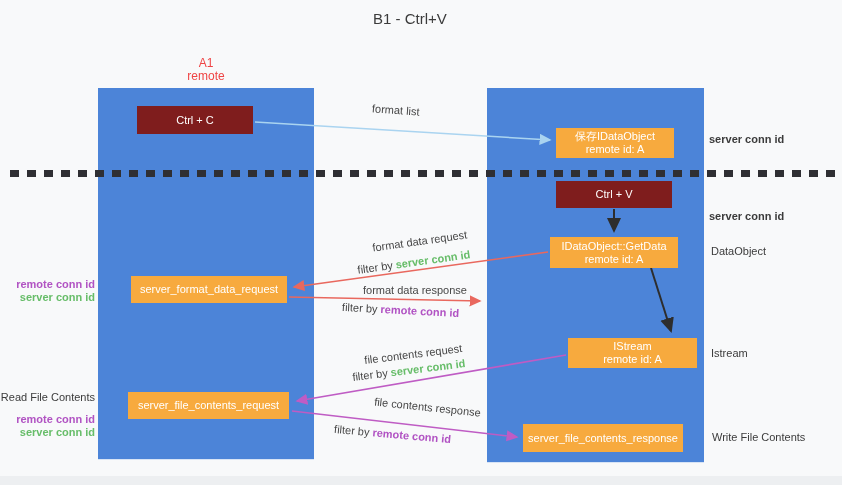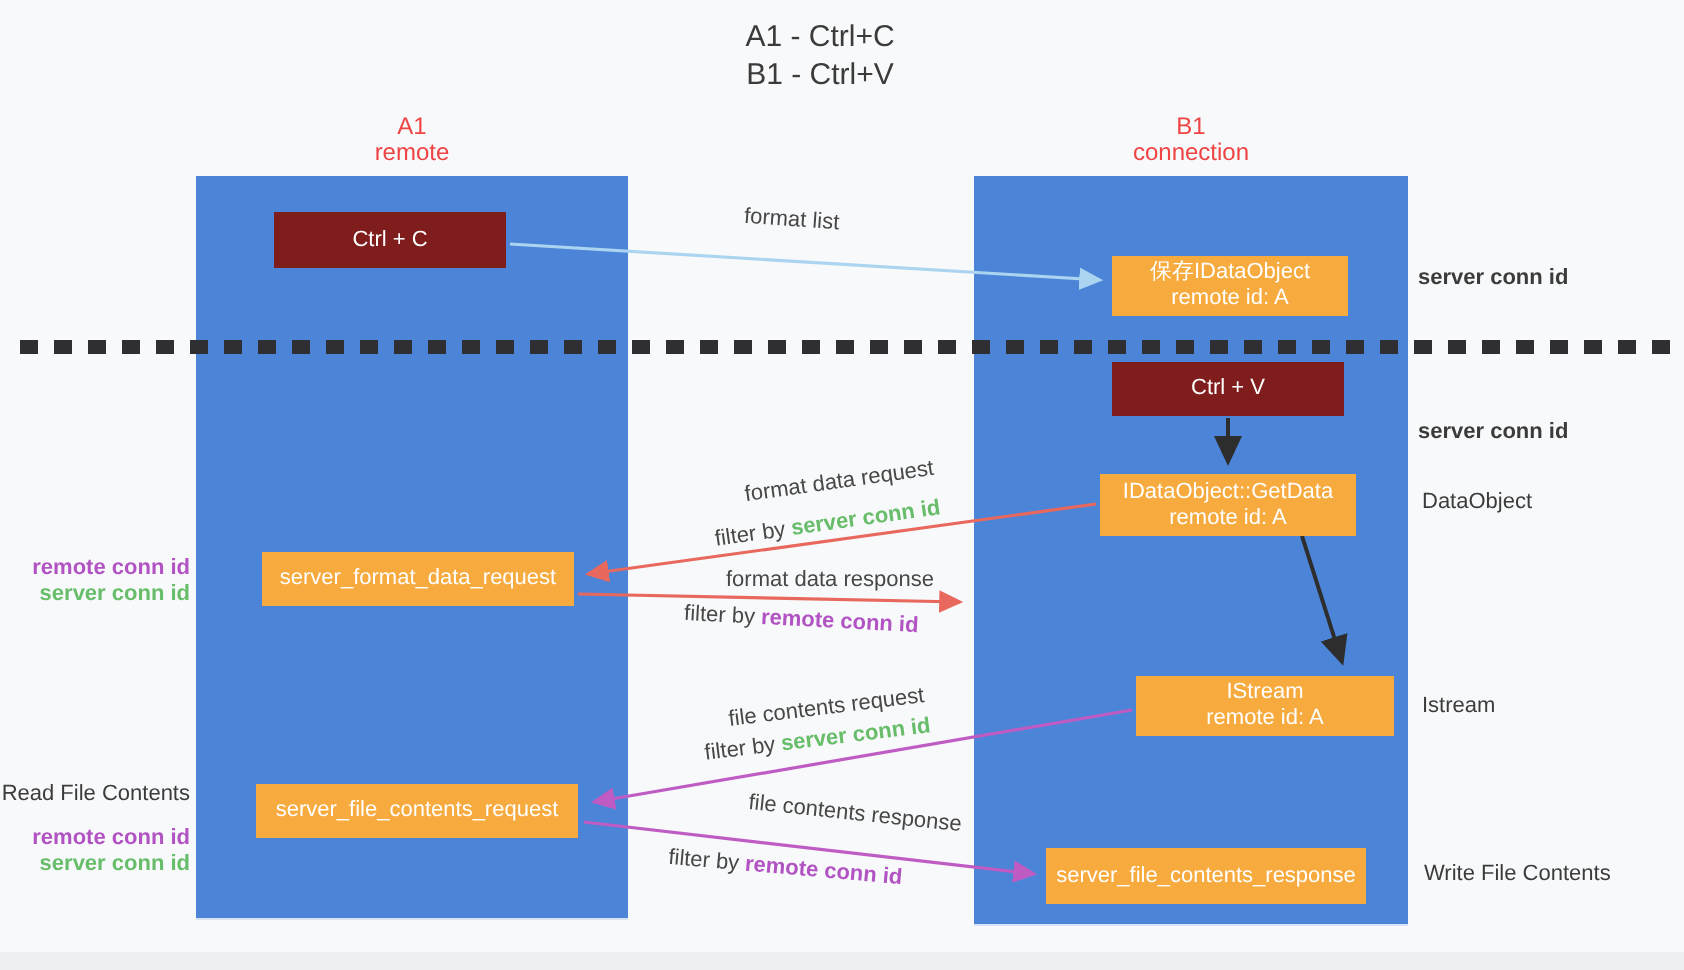--- a/index.html
+++ b/index.html
@@ -34,31 +34,26 @@
   svg.arrows { position:absolute; left:0; top:0; pointer-events:none; }
 
   .bottom-strip { position:absolute; left:0; top:476px; width:842px; height:9px; background:#edeff1; }
 </style>
 </head>
 <body>
 
 <div class="stage">
 
   <div class="title">
-    <div>A1 - Ctrl+C</div>
     <div>B1 - Ctrl+V</div>
   </div>
 
   <div class="col-header" style="left:98px; top:57px; width:216px;">
     <div>A1</div>
     <div>remote</div>
-  </div>
-  <div class="col-header" style="left:487px; top:57px; width:217px;">
-    <div>B1</div>
-    <div>connection</div>
   </div>
 
   <div class="column" style="left:98px; top:88px; width:216px; height:371px;"></div>
   <div class="column" style="left:487px; top:88px; width:217px; height:374px;"></div>
 
   <div class="divider"></div>
 
   <svg class="arrows" width="842" height="485" viewBox="0 0 842 485">
     <defs>
       <marker id="mh-blue" markerWidth="9" markerHeight="8" refX="6.5" refY="3.5" orient="auto">

